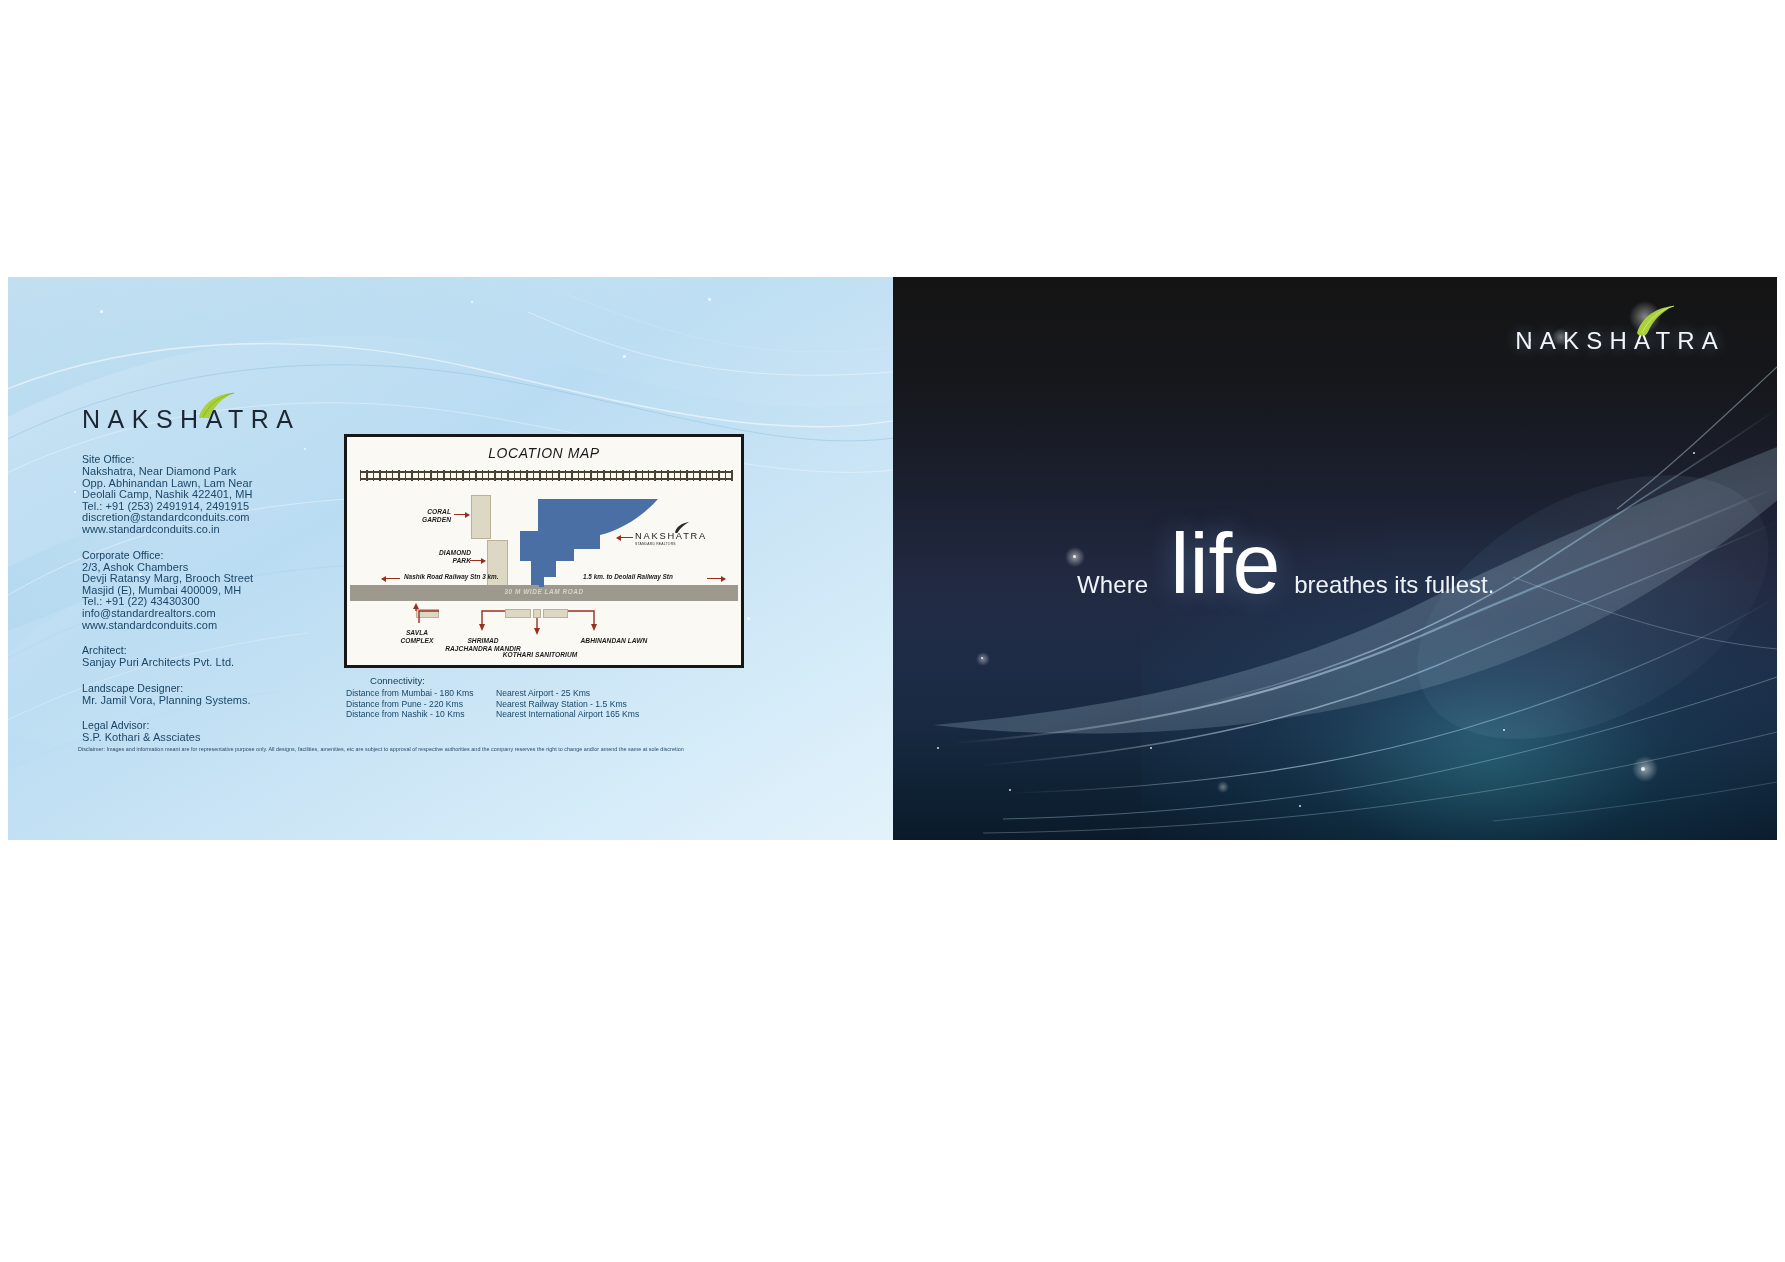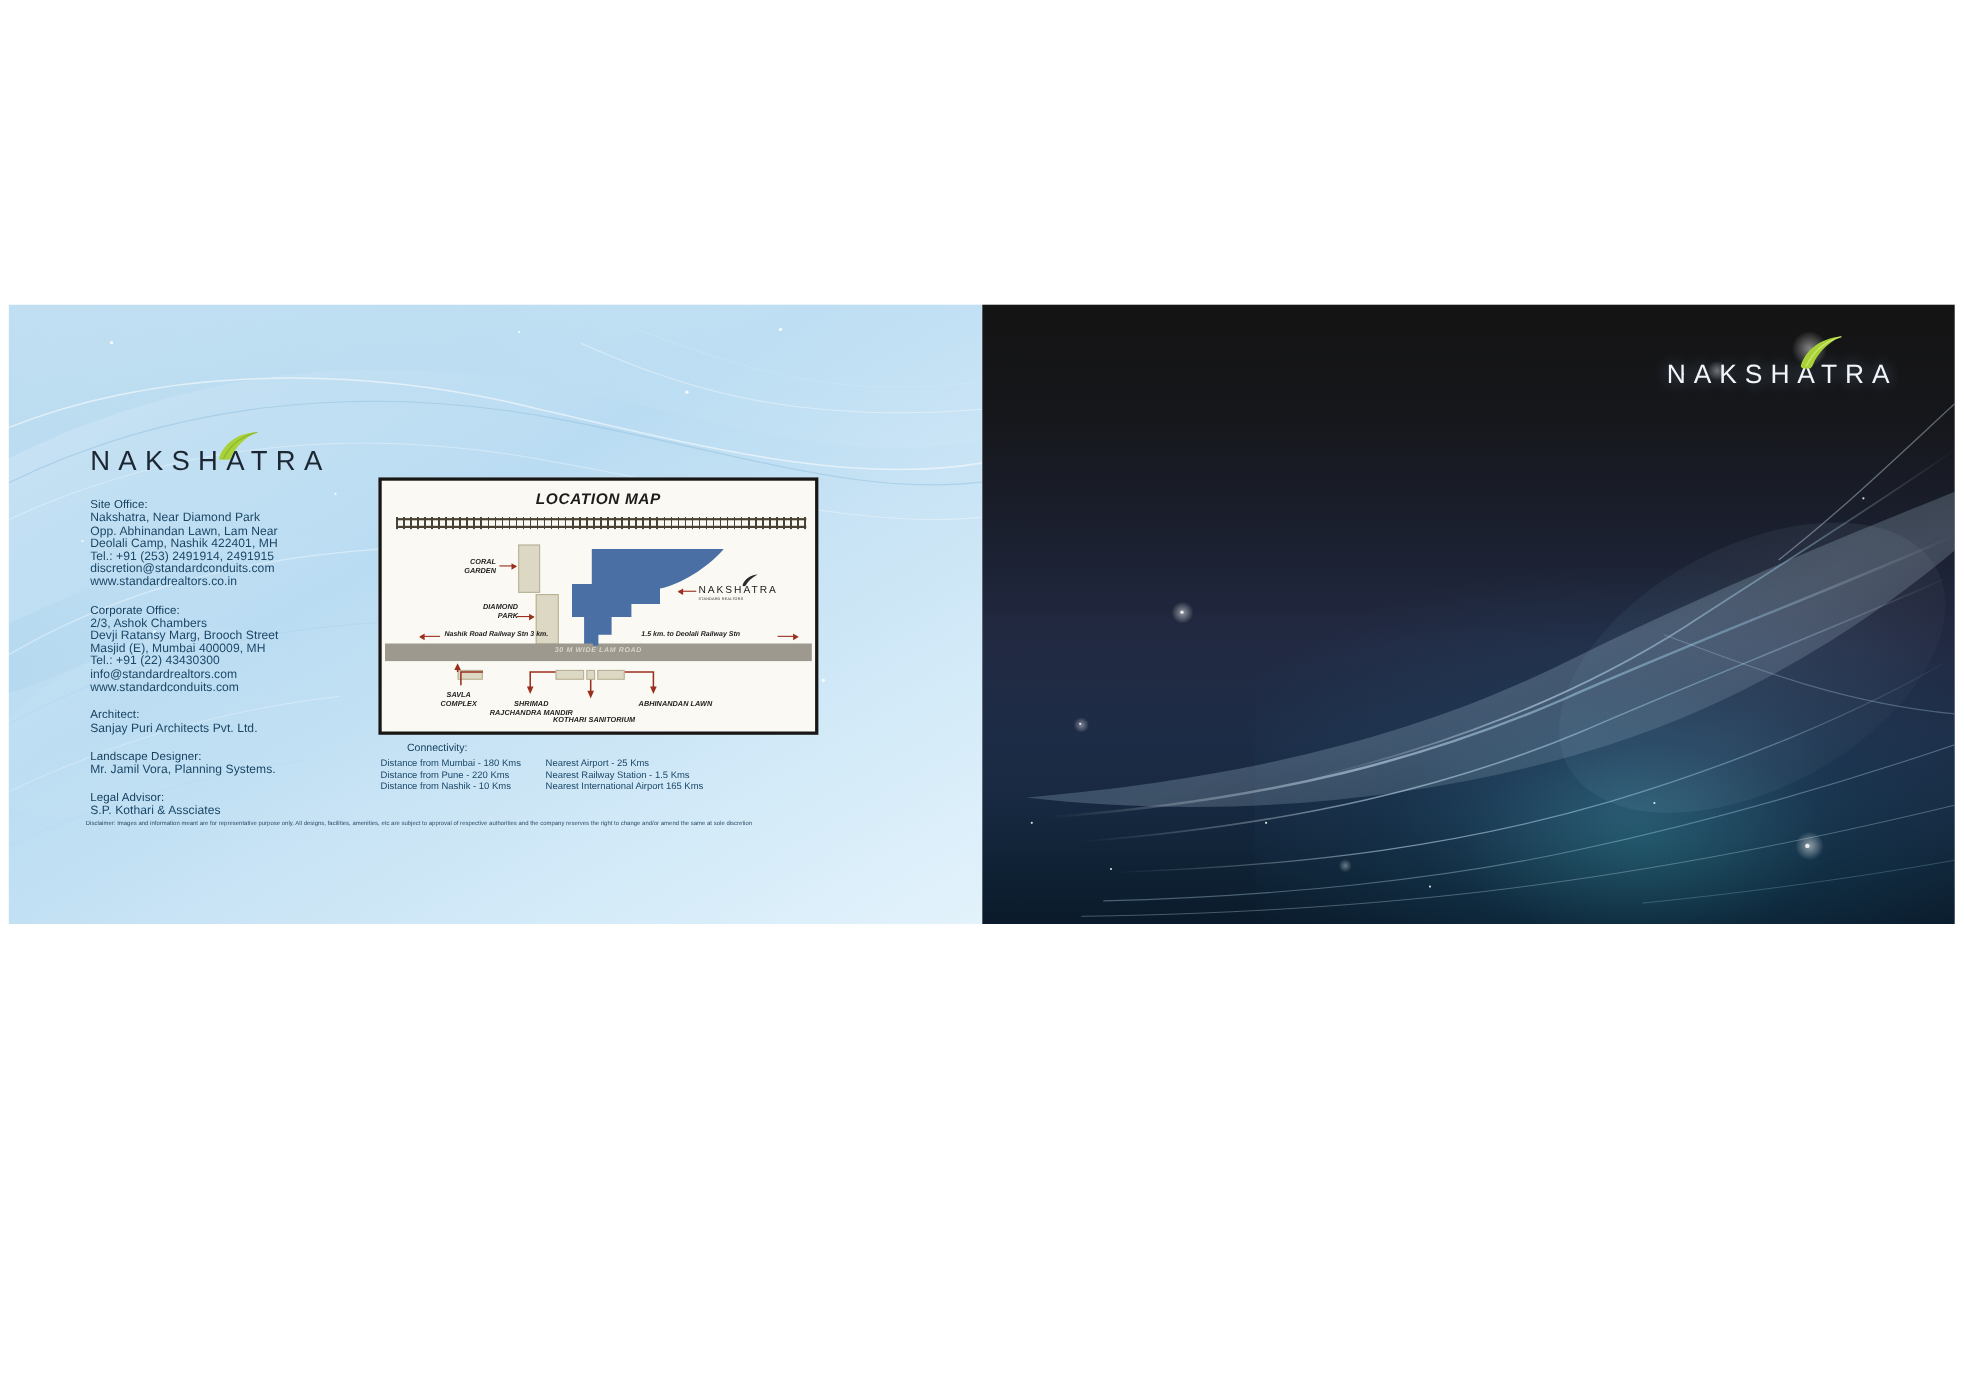--- a/index.html
+++ b/index.html
@@ -19,21 +19,21 @@
   .leaf{position:absolute;}
 
   #contact-block{position:absolute;left:74px;top:176px;width:260px;color:#143a5e;}
   .c-head{font-size:10.5px;color:#16405f;margin-top:13px;margin-bottom:1px;letter-spacing:.01em;}
   .c-head:first-child{margin-top:0;}
   .c-line{font-size:11px;line-height:11.6px;color:#1b4767;letter-spacing:.005em;}
 
   
   #map-card{position:absolute;left:336px;top:157px;width:400px;height:234px;
     background:#fbf9f3;border:3px solid #171717;box-sizing:border-box;}
-  #map-title{position:absolute;left:0;right:0;top:8px;text-align:center;font-style:italic;font-weight:700;
+  #map-title{position:absolute;left:0;right:0;top:8px;text-align:center;font-style:italic;font-weight:400;
     font-size:14px;letter-spacing:.04em;color:#1b1b1b;}
   #rail{position:absolute;left:13px;right:8px;top:33px;height:11px;}
   #rail .rl{position:absolute;left:0;right:0;height:1.6px;background:#4a4235;}
   #rail .ties{position:absolute;left:0;right:0;top:0;bottom:0;
     background-image:repeating-linear-gradient(to right,#4a4235 0 1.4px,transparent 1.4px 6.4px);}
 
   .bld{position:absolute;background:#ddd8c3;border:1px solid #b9b298;box-sizing:border-box;}
   #plot{position:absolute;}
   .maplbl{position:absolute;font-style:italic;font-weight:700;font-size:6.6px;line-height:8px;
     color:#1c1c1c;letter-spacing:.01em;white-space:nowrap;}
@@ -126,21 +126,21 @@
       <div class="wordmark">NAKSHATRA</div>
     </div>
 
     <div id="contact-block">
       <div class="c-head">Site Office:</div>
       <div class="c-line">Nakshatra, Near Diamond Park</div>
       <div class="c-line">Opp. Abhinandan Lawn, Lam Near</div>
       <div class="c-line">Deolali Camp, Nashik 422401, MH</div>
       <div class="c-line">Tel.: +91 (253) 2491914, 2491915</div>
       <div class="c-line">discretion@standardconduits.com</div>
-      <div class="c-line">www.standardrealtors.co.in</div>
+      <div class="c-line">www.standardconduits.co.in</div>
 
       <div class="c-head">Corporate Office:</div>
       <div class="c-line">2/3, Ashok Chambers</div>
       <div class="c-line">Devji Ratansy Marg, Brooch Street</div>
       <div class="c-line">Masjid (E), Mumbai 400009, MH</div>
       <div class="c-line">Tel.: +91 (22) 43430300</div>
       <div class="c-line">info@standardrealtors.com</div>
       <div class="c-line">www.standardconduits.com</div>
 
       <div class="c-head">Architect:</div>
@@ -300,14 +300,19 @@
     <div class="star" style="left:800px;top:175px;width:2px;height:2px;"></div>
 
     <div id="brand-right">
       <svg class="leaf" style="left:116px;top:-22px;" width="48" height="30" viewBox="0 0 48 30">
         <path d="M6,28 C10,14 23,3 42,1 C31,7 22,15 17,27 C14,33 8,32 6,28 Z" fill="#a9d13a"></path>
         <path d="M43,1 C29,5 18,13 11,28" fill="none" stroke="#cfe86a" stroke-width="1"></path>
       </svg>
       <div class="wordmark">NAKSHATRA</div>
     </div>
 
+    <div id="tagline">
+      <span id="tag-pre">Where</span>
+      <span id="tag-main">life</span>
+      <span id="tag-post">breathes its fullest.</span>
+    </div>
   </div>
 </div>
 
 </body></html>

